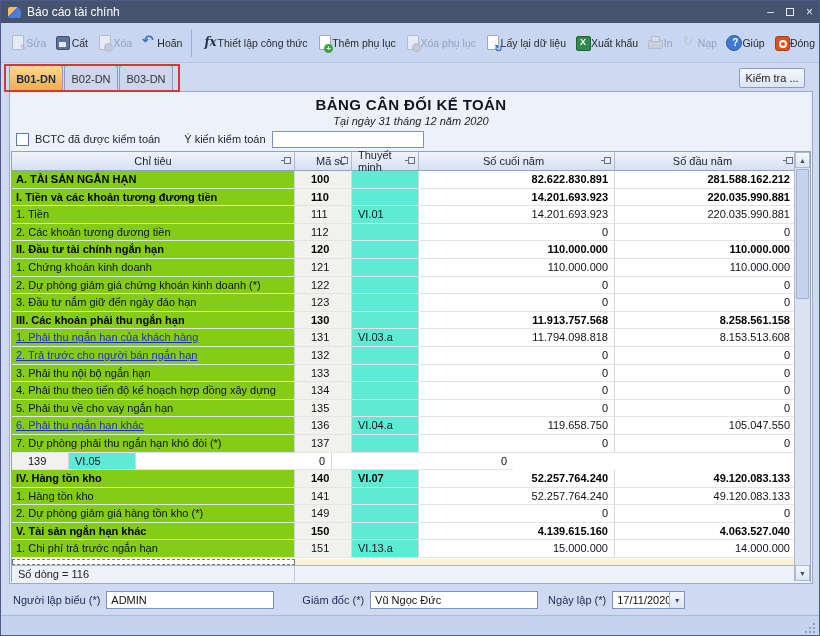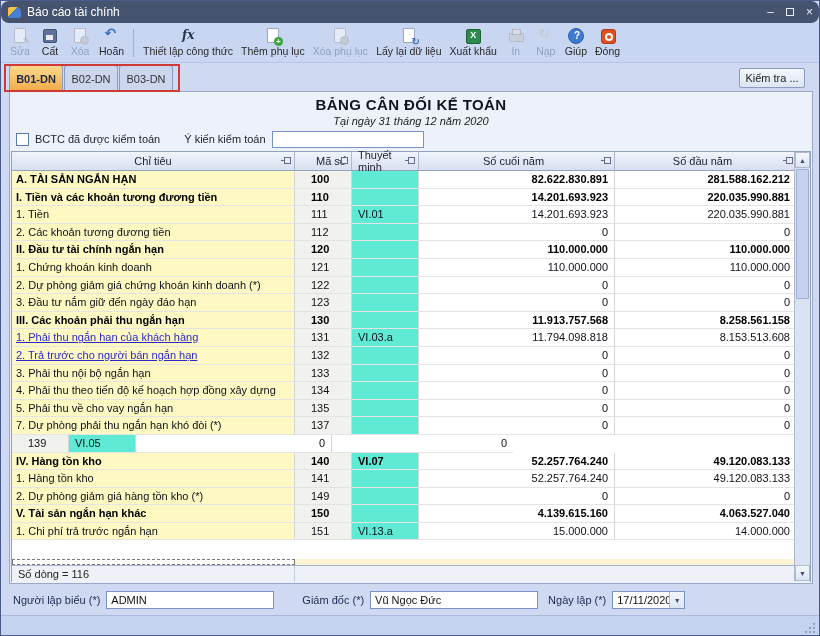--- a/index.html
+++ b/index.html
@@ -1,28 +1,28 @@
 <!DOCTYPE html>
 <html><head>
 <meta charset="utf-8">
 <style>
   html,body{margin:0;padding:0;background:#eef1f8;}
   *{box-sizing:border-box;font-family:"Liberation Sans","DejaVu Sans",sans-serif;}
   .window{position:relative;width:820px;height:636px;background:#cfdaf2;border:1px solid #4a5a8a;overflow:hidden;}
 
   
-  .titlebar{position:absolute;left:0;top:0;width:100%;height:22px;background:#46536e;display:flex;align-items:center;color:#fff;font-size:12px;border-radius:8px;}
+  .titlebar{position:absolute;left:0;top:0;width:100%;height:22px;background:#46536e;display:flex;align-items:center;color:#fff;font-size:12px;}
   .appicon{width:13px;height:11px;margin:0 6px 0 7px;background:linear-gradient(135deg,#f5c24a 0 40%,#4a7fd4 40% 100%);border-radius:2px 5px 2px 2px;}
   .winctl{position:absolute;right:6px;top:0;height:22px;display:flex;align-items:center;gap:12px;color:#e8ecf5;font-size:12px;}
   .winctl span{cursor:default;line-height:22px;}
   .winctl .sq{width:8px;height:8px;border:1px solid #e8ecf5;display:inline-block;}
 
   
   .toolbar{position:absolute;left:0;top:22px;width:100%;height:40px;background:#c9d6f2;border-bottom:1px solid #b6c5e6;display:flex;align-items:center;padding-left:4px;}
-  .tbtn{display:flex;flex-direction:column;align-items:center;justify-content:center;padding:1px 4px;font-size:10.5px;color:#2a2a2a;min-width:30px;height:38px;cursor:default;}
+  .tbtn{display:flex;flex-direction:row;align-items:center;justify-content:center;padding:1px 4px;font-size:10.5px;color:#2a2a2a;min-width:30px;height:38px;cursor:default;}
   .tbtn .tlabel{margin-top:1px;white-space:nowrap;}
   .tbtn.disabled{color:#93a2c0;}
   .tbtn.disabled .ic{filter:grayscale(1);opacity:.55;}
   .tsep{width:1px;height:28px;background:#9fb0d4;margin:0 5px;}
   .ic{width:18px;height:16px;position:relative;display:block;}
   .ic::before,.ic::after{position:absolute;}
   .ic-page::before{content:"";left:3px;top:0;width:10px;height:13px;background:#fdfdfd;border:1px solid #9aa7bd;border-radius:1px;}
   .ic-pencil::after{content:"\270E";right:-1px;bottom:-2px;font-size:9px;color:#8a96ab;}
   .ic-dot::after{content:"";right:0;bottom:-1px;width:7px;height:7px;border-radius:50%;background:#b9c2d3;border:1px solid #98a4b8;}
   .ic-save::before{content:"";left:2px;top:1px;width:12px;height:12px;background:#5d7296;border:1px solid #41536f;border-radius:2px;}
@@ -59,21 +59,21 @@
 
   
   .grid{position:absolute;left:1px;top:59px;width:800px;height:431px;background:#fff;border:1px solid #93a2bd;font-size:11px;}
   .ghead{display:flex;height:19px;}
   .gh{background:linear-gradient(#f0f4fb,#d7e0f1);border-right:1px solid #aeb9cf;border-bottom:1px solid #93a2bd;display:flex;align-items:center;justify-content:center;position:relative;color:#1c2030;}
   .pin{display:inline-block;width:7px;height:7px;border:1px solid #5f6f8a;background:#e8ecf4;position:absolute;right:3px;top:5px;}
   .pin::before{content:"";position:absolute;left:-4px;top:2px;width:3px;height:1px;background:#5f6f8a;}
   .gbody{height:388px;overflow:hidden;}
   .grow{display:flex;height:17.6px;}
   .c{border-right:1px solid #d6d6d6;border-bottom:1px solid #e4e4e4;padding:2px 4px 0 4px;white-space:nowrap;overflow:hidden;color:#101018;}
-  .c0{flex:0 0 283px;background:#fef9c3;}
+  .c0{flex:0 0 283px;background:#84cc16;}
   .c1{flex:0 0 57px;background:#f1f1ee;padding-left:16px;}
   .c2{flex:0 0 67px;background:#5eead4;padding-left:6px;}
   .c3{flex:0 0 196px;background:#fff;text-align:right;padding-right:6px;}
   .c4{flex:0 0 181px;background:#fff;text-align:right;padding-right:6px;border-right:none;}
   .grow.section .c{font-weight:bold;color:#000;}
   .grow.link .c0{color:#2a2ac8;text-decoration:underline;}
   .sliver{display:flex;height:6px;}
   .sliver .s0{flex:0 0 283px;background:#fff;border:1px dashed #7a7a7a;}
   .sliver .s1{flex:1;background:#faf3d4;}
   .gfoot{display:flex;height:17px;background:#eef1f7;border-top:1px solid #a5b2c9;color:#222;}
@@ -289,20 +289,27 @@
             <div class="c c3">0</div>
             <div class="c c4">0</div>
           </div>
           <div class="grow item">
             <div class="c c0">5. Phải thu về cho vay ngắn hạn</div>
             <div class="c c1">135</div>
             <div class="c c2"></div>
             <div class="c c3">0</div>
             <div class="c c4">0</div>
           </div>
+          <div class="grow link">
+            <div class="c c0">6. Phải thu ngắn hạn khác</div>
+            <div class="c c1">136</div>
+            <div class="c c2">VI.04.a</div>
+            <div class="c c3">119.658.750</div>
+            <div class="c c4">105.047.550</div>
+          </div>
           <div class="grow item">
             <div class="c c0">7. Dự phòng phải thu ngắn hạn khó đòi (*)</div>
             <div class="c c1">137</div>
             <div class="c c2"></div>
             <div class="c c3">0</div>
             <div class="c c4">0</div>
           </div>
           <div class="grow item">
             <div class="c c1">139</div>
             <div class="c c2">VI.05</div>

